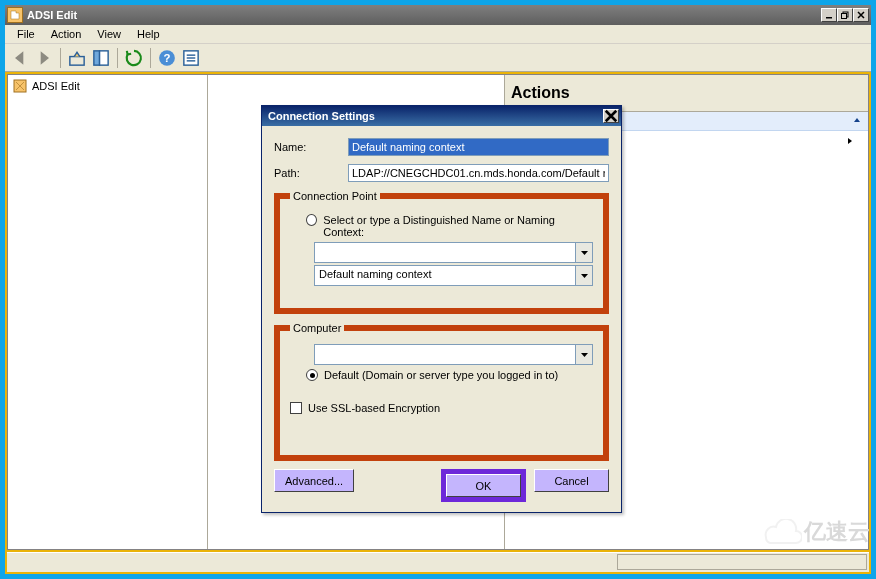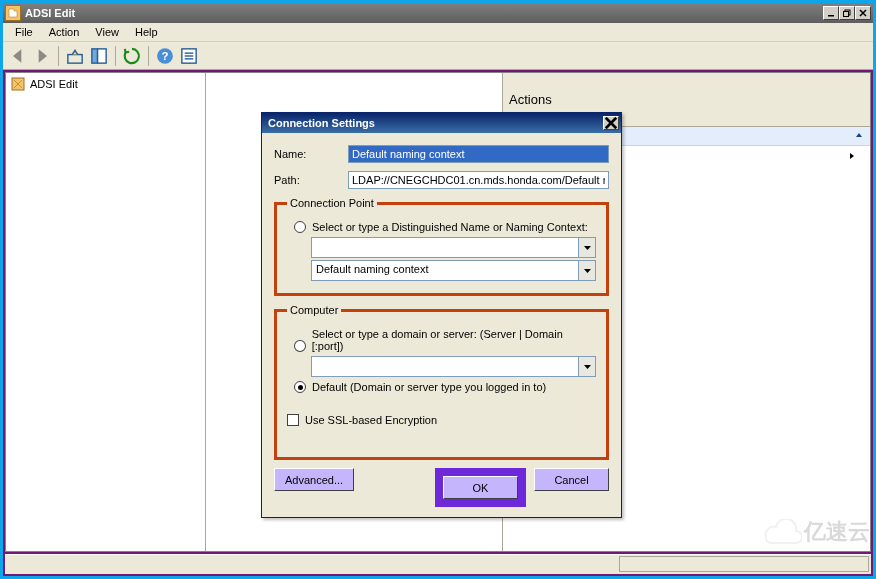--- a/index.html
+++ b/index.html
@@ -1,19 +1,19 @@
 <!DOCTYPE html>
 <html><head>
 <meta charset="utf-8">
 <style>
   * { box-sizing: border-box; margin: 0; padding: 0; }
   body { font-family: Tahoma, "Segoe UI", sans-serif; font-size: 11px; background: #fff; width: 876px; height: 579px; overflow: hidden; position: relative; }
 
   
-  .app-window { position: absolute; left: 0; top: 0; width: 876px; height: 579px; background: #701a75; border: 3px solid #0ea5e9; }
+  .app-window { position: absolute; left: 0; top: 0; width: 876px; height: 579px; background: #eab308; border: 5px solid #0ea5e9; }
   .app-titlebar { height: 20px; background: linear-gradient(#7f7f7f,#5e5e5e); color: #fff; display: flex; align-items: center; padding: 0 2px; }
   .app-title-icon { width: 16px; height: 16px; margin-right: 4px; background: #f7c36a; border: 1px solid #a07020; display:inline-flex;align-items:center;justify-content:center;}
   .app-title-icon svg{width:10px;height:10px;}
   .app-title { flex: 1; font-weight: bold; font-size: 11px; }
   .win-btns { display: flex; gap: 0; }
   .win-btn { width: 16px; height: 14px; background: #d4d0c8; border-top:1px solid #fff;border-left:1px solid #fff;border-right:1px solid #404040;border-bottom:1px solid #404040; display:flex;align-items:center;justify-content:center; font-family: Arial; font-size:9px; font-weight:bold; cursor:default;}
   .win-btn svg{width:8px;height:8px;}
 
   .menubar { height: 19px; background: #ece9d8; display: flex; align-items: center; padding: 0 4px; border-bottom: 1px solid #d4d0c8; }
   .menu-item { padding: 2px 8px; cursor: default; }
@@ -22,56 +22,56 @@
   .tool-btn { width: 22px; height: 22px; display:flex;align-items:center;justify-content:center; border:1px solid transparent; cursor:default;}
   .tool-btn.disabled { opacity:0.4; }
   .tool-sep { width:1px; height:20px; background:#aca899; margin:0 3px;}
 
   .client-area { position: absolute; left: 2px; top: 69px; right: 2px; bottom: 24px; background: #fff; border: 1px solid #848284; display:flex; }
   .tree-pane { width: 200px; border-right:1px solid #aca899; background:#fff; padding:2px;}
   .tree-item { display:flex;align-items:center;gap:4px;padding:1px 2px;}
   .tree-item .icon{width:16px;height:16px;display:flex;align-items:center;justify-content:center;}
   .mid-pane { width:297px; border-right:1px solid #aca899; background:#fff; display:flex;align-items:flex-start;justify-content:center;padding-top:8px;}
   .actions-pane { flex:1; background:#fff; position:relative;}
-  .actions-header { background:#ece9d8; border-bottom:1px solid #aca899; padding:19px 6px; font-weight:normal; font-size:13px;}
+  .actions-header { background:#ece9d8; border-bottom:1px solid #aca899; padding:9px 6px; font-weight:bold; font-size:16px;}
   .actions-group { background:#e3edfb; color:#15428b; font-weight:bold; padding:3px 6px; border-bottom:1px solid #c2d6f0;display:flex;align-items:center;justify-content:space-between;}
   .actions-item { padding:4px 14px; cursor:default; display:flex;align-items:center;justify-content:space-between;}
 
   .statusbar { position:absolute; left:2px; right:2px; bottom:2px; height:20px; background:#ece9d8; border-top:1px solid #fff;}
   .status-cell { position:absolute; right:2px; bottom:2px; width:250px; height:16px; border:1px solid #aca899; background:#ece9d8;}
 
   
-  .dialog { position:absolute; left:261px; top:112px; width:361px; background:#ece9d8; border:1px solid #0a246a; box-shadow: 2px 2px 3px rgba(0,0,0,0.25);}
+  .dialog { position:absolute; left:261px; top:105px; width:361px; background:#ece9d8; border:1px solid #0a246a; box-shadow: 2px 2px 3px rgba(0,0,0,0.25);}
   .dlg-titlebar { height:20px; background:linear-gradient(#0a246a,#3a6ea5); color:#fff; display:flex;align-items:center; padding:0 2px 0 6px; font-weight:bold;}
   .dlg-title { flex:1; font-size:11px;}
   .dlg-close { width:16px; height:14px; background:#d4d0c8; border-top:1px solid #fff;border-left:1px solid #fff;border-right:1px solid #404040;border-bottom:1px solid #404040; display:flex;align-items:center;justify-content:center;}
   .dlg-body { padding: 12px 12px 10px 12px; }
 
   .field-row { display:flex; align-items:center; margin-bottom:8px;gap:32px; }
   .field-label { width:42px; }
   .text-input { flex:1; height:18px; border:1px solid #7f9db9; background:#fff; padding:1px 3px; font-family:inherit; font-size:11px; }
   .text-input.sel { background:#316ac5; color:#fff; }
 
-  fieldset { border:3px solid #c2410c; padding:8px 10px 10px 10px; margin-bottom:8px; }
+  fieldset { border:6px solid #c2410c; padding:8px 10px 20px 10px; margin-bottom:8px; }
   legend { padding:0 3px; }
 
-  .radio-row { display:flex; align-items:flex-end; gap:6px; margin:4px 7px; }
+  .radio-row { display:flex; align-items:flex-start; gap:6px; margin:4px 16px; }
   .radio-ind { width:12px;height:12px;border-radius:50%;border:1px solid #404040;background:#fff;display:inline-flex;align-items:center;justify-content:center;}
   .radio-ind.on::after{content:"";width:5px;height:5px;background:#000;border-radius:50%;}
   .check-row { display:flex; align-items:center; gap:6px; margin:21px 0; }
   .check-ind { width:12px;height:12px;border:1px solid #404040;background:#fff;}
 
   .combo { display:flex; height:21px; border:1px solid #7f9db9; background:#fff; margin:2px 0 2px 24px;}
   .combo-text { flex:1; padding:2px 4px; }
   .combo-btn { width:17px; background:#e8e8e0;border-left:1px solid #7f9db9;display:flex;align-items:center;justify-content:center;}
 
   .btn-row { display:flex; gap:8px; justify-content:flex-end; }
   .btn { min-width:75px; height:23px; background:#c4b5fd; border-top:1px solid #fff;border-left:1px solid #fff;border-right:1px solid #404040;border-bottom:1px solid #404040; cursor:default; display:flex;align-items:center;justify-content:center; padding:0 10px;}
   .btn-adv { margin-right:auto; }
-  .ok-highlight { border:8px solid #6d28d9; padding:0; }
+  .ok-highlight { border:5px solid #6d28d9; padding:0; }
   .ok-highlight .btn{border-top:1px solid #fff;border-left:1px solid #fff;border-right:1px solid #404040;border-bottom:1px solid #404040;}
 
   
   .watermark { position:absolute; right:6px; bottom:32px; color:#d9d9d9; font-size:22px; font-weight:bold; display:flex;align-items:center;gap:2px; pointer-events:none;}
   .watermark svg{width:42px;height:26px;opacity:0.35;}
 </style>
 </head>
 <body>
 
 <div class="app-window">
@@ -232,24 +232,20 @@
         <span class="combo-btn">
             <svg width="9" height="9" viewBox="0 0 9 9">
               <path d="M1 3 L4.5 7 L8 3 Z" fill="#000"></path>
             </svg>
           </span>
       </div>
     </fieldset>
 
     <fieldset>
       <legend>Computer</legend>
-      <label class="radio-row">
-        <span class="radio-ind"></span>
-        <span>Select or type a domain or server: (Server | Domain [:port])</span>
-      </label>
       <div class="combo">
         <span class="combo-text"></span>
         <span class="combo-btn">
             <svg width="9" height="9" viewBox="0 0 9 9">
               <path d="M1 3 L4.5 7 L8 3 Z" fill="#000"></path>
             </svg>
           </span>
       </div>
       <label class="radio-row">
         <span class="radio-ind on"></span>

